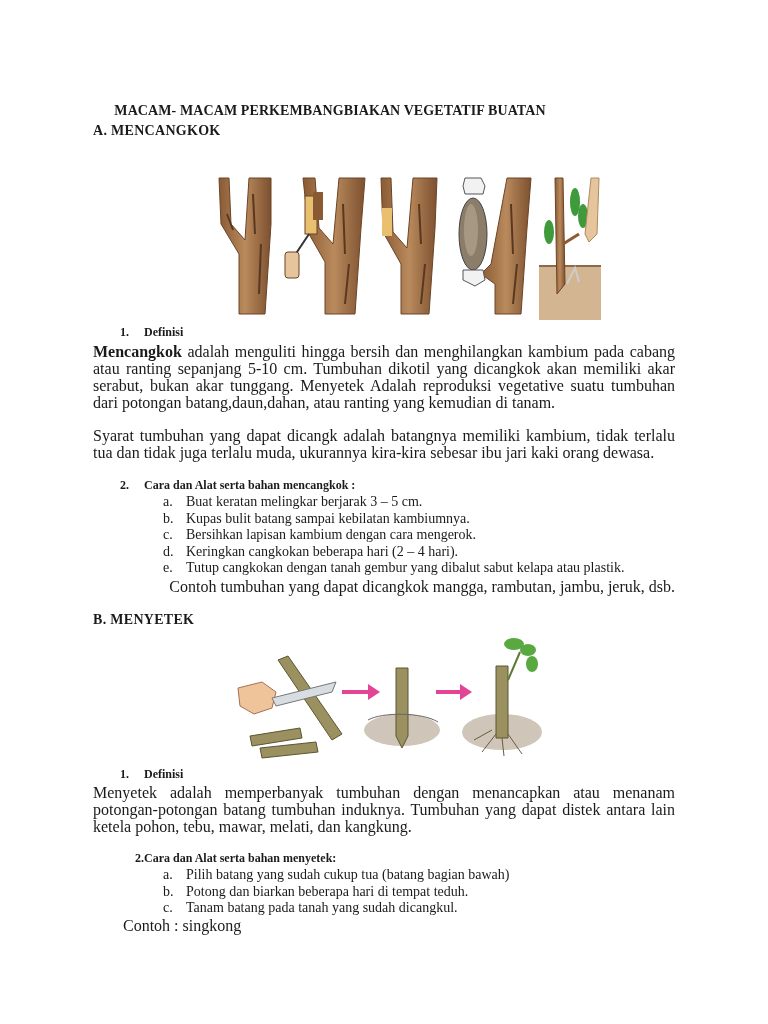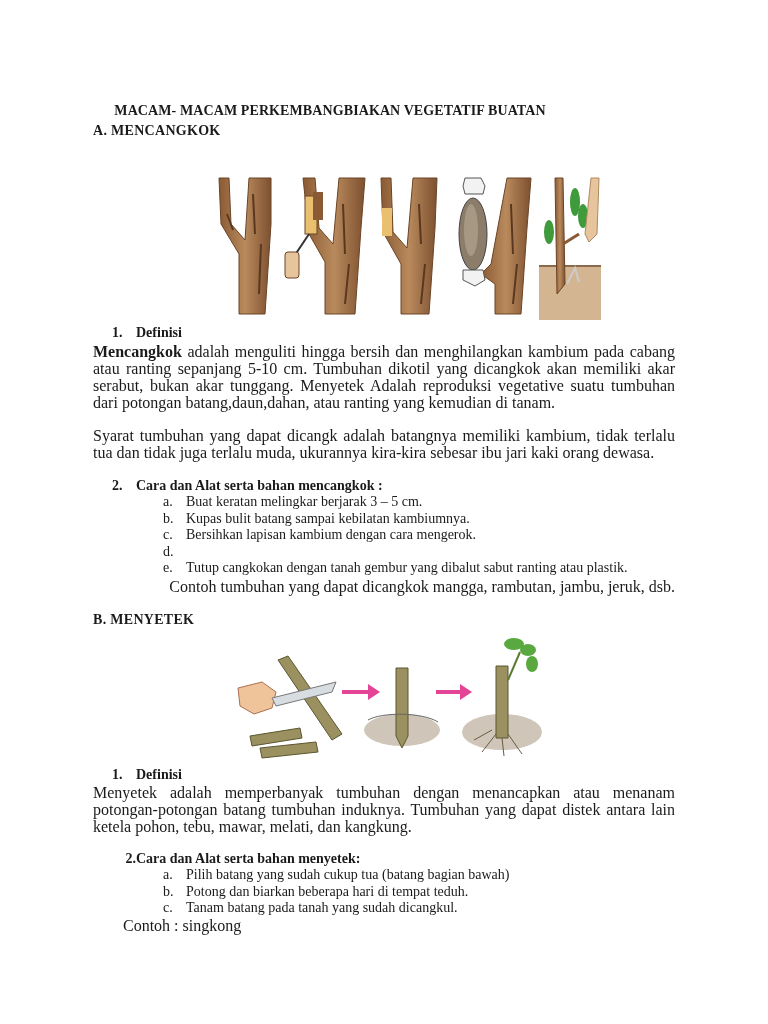--- a/index.html
+++ b/index.html
@@ -7,21 +7,21 @@
       width: 768px; height: 1024px; position: relative; overflow: hidden;
       font-family: "Liberation Serif", "DejaVu Serif", serif;
       color: #1a1a1a;
     }
     .abs { position: absolute; }
     .title {
       left: 0; width: 660px; top: 103px; text-align: center;
       font-size: 14px; font-weight: bold; letter-spacing: 0.1px;
     }
     .section-head { left: 93px; font-size: 14px; font-weight: bold; letter-spacing: 0.3px; }
-    .num-head { left: 112px; font-size: 14px; font-weight: bold; }
+    .num-head { left: 120px; font-size: 12px; font-weight: bold; }
     .num-head .n { display: inline-block; width: 24px; }
     .para {
       left: 93px; width: 582px; font-size: 16px; line-height: 17px;
       text-align: justify;
     }
     .para .bold { font-weight: bold; }
     .list { left: 163px; font-size: 14px; line-height: 16.5px; }
     .list .li { display: flex; white-space: nowrap; }
     .list .li .m { width: 23px; }
     .fig { overflow: hidden; }
@@ -108,24 +108,25 @@
   <div class="li">
       <span class="m">b.</span>
       <span>Kupas bulit batang sampai kebilatan kambiumnya.</span>
     </div>
   <div class="li">
       <span class="m">c.</span>
       <span>Bersihkan lapisan kambium dengan cara mengerok.</span>
     </div>
   <div class="li">
       <span class="m">d.</span>
+      <span>Keringkan cangkokan beberapa hari (2 – 4 hari).</span>
     </div>
   <div class="li">
       <span class="m">e.</span>
-      <span>Tutup cangkokan dengan tanah gembur yang dibalut sabut  ranting atau plastik.</span>
+      <span>Tutup cangkokan dengan tanah gembur yang dibalut sabut  kelapa atau plastik.</span>
     </div>
 </div>
 
 <div class="abs para" style="top:578px; text-align:right;">Contoh tumbuhan yang dapat dicangkok mangga, rambutan,  jambu, jeruk, dsb.</div>
 
 <div class="abs section-head" style="top:612px;">B. MENYETEK</div>
 
 <div class="abs fig" style="left:232px; top:630px; width:312px; height:130px;">
   <svg width="312" height="130" viewBox="0 0 312 130">
 

